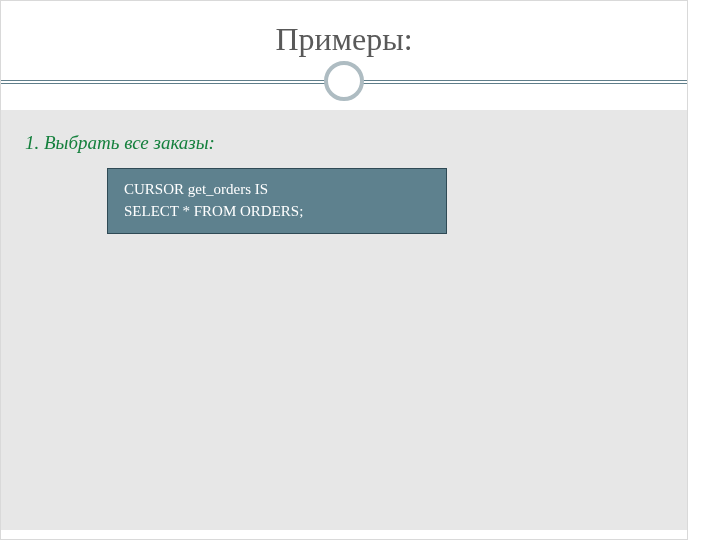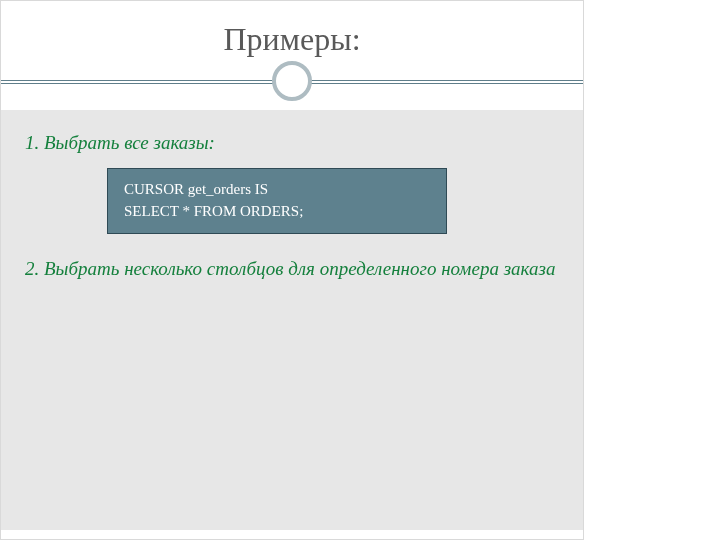--- a/index.html
+++ b/index.html
@@ -5,21 +5,21 @@
   * { box-sizing: border-box; margin: 0; padding: 0; }
   body {
     width: 720px;
     height: 540px;
     background: #ffffff;
     font-family: Georgia, 'Times New Roman', serif;
     position: relative;
     overflow: hidden;
   }
   .slide {
-    width: 584px;
+    width: 688px;
     height: 540px;
     position: relative;
     border: 1px solid rgba(0,0,0,0.15);
   }
   .title {
     text-align: center;
     font-size: 32px;
     color: #595959;
     font-weight: 400;
     padding-top: 20px;
@@ -89,15 +89,14 @@
     <div class="rule"></div>
     <div class="rule2"></div>
     <div class="ring"></div>
   </div>
 
   <div class="body-area">
     <div class="caption">1. Выбрать все заказы:</div>
     <div class="codebox small">CURSOR get_orders IS
 SELECT * FROM ORDERS;</div>
 
-    <div class="caption">2. Выбрать несколько столбцов для определенного номера заказа</div>
   </div>
 </div>
 
 </body></html>

